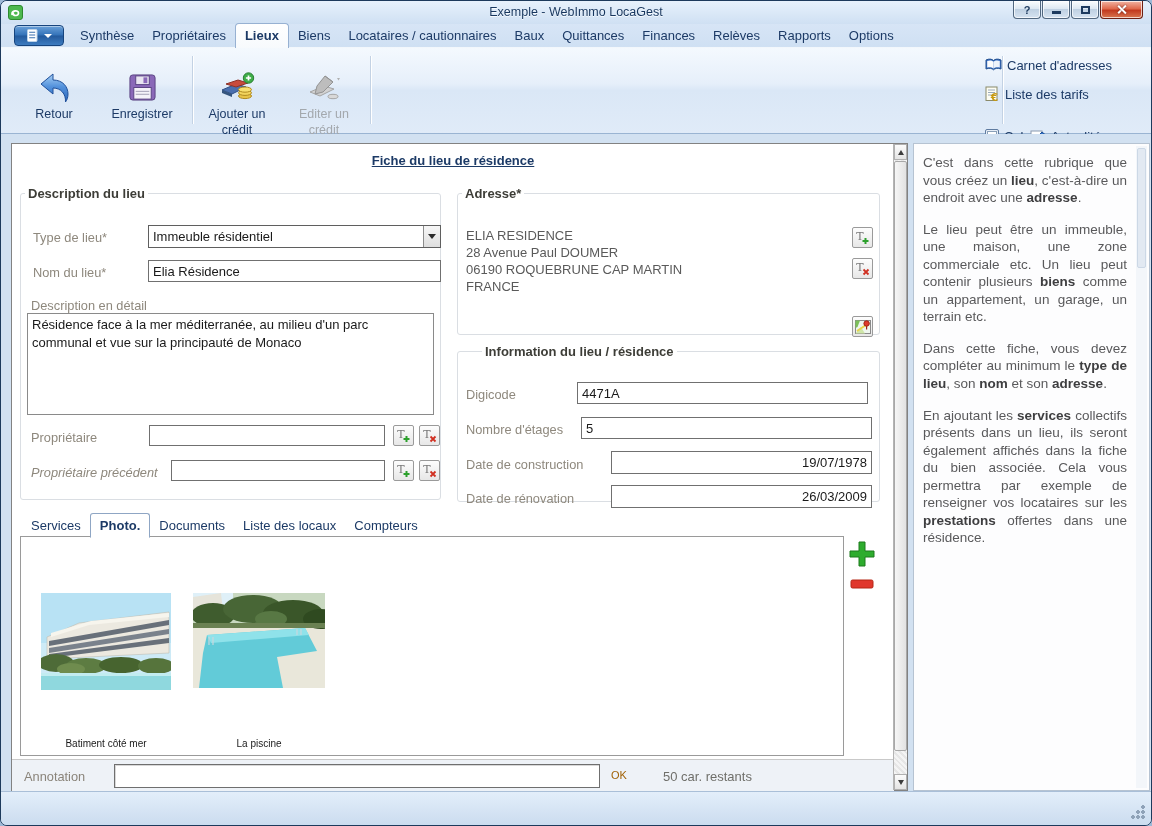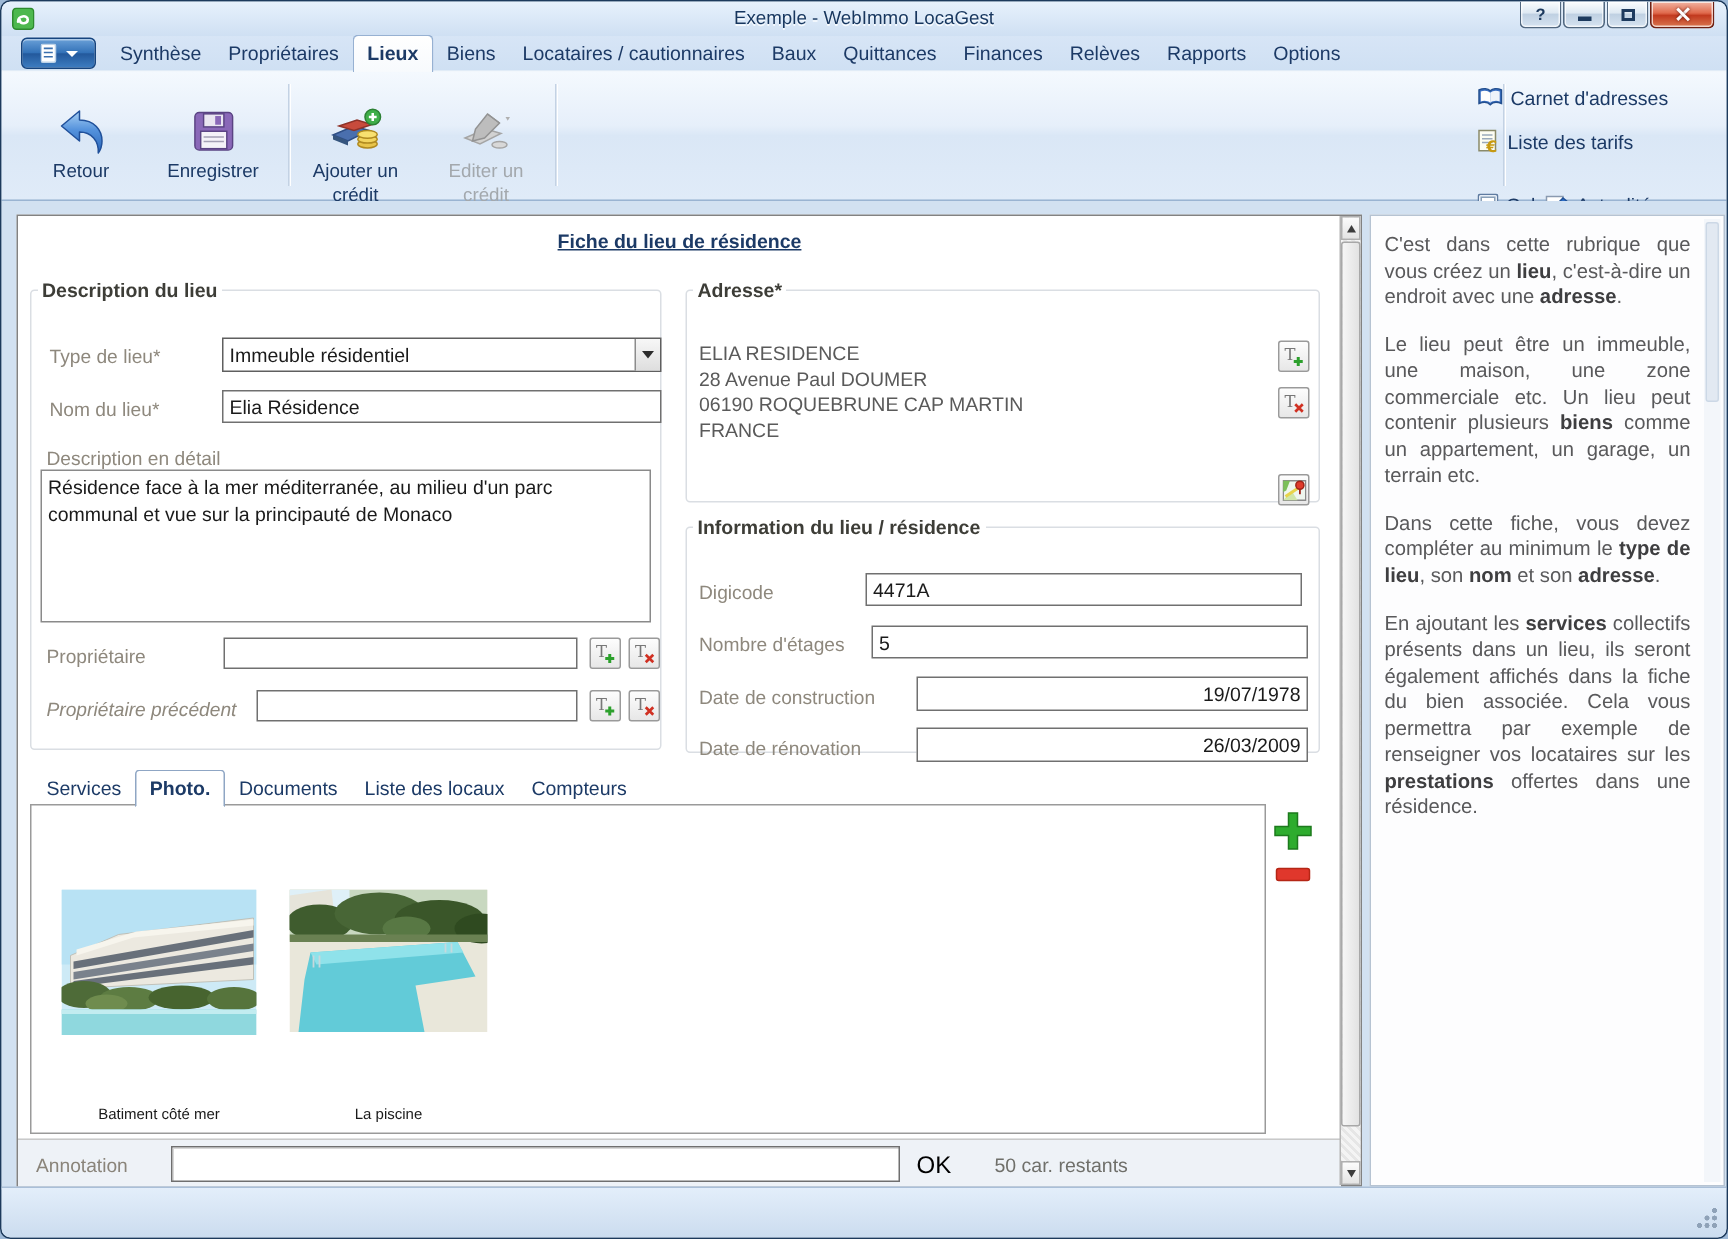--- a/index.html
+++ b/index.html
@@ -67,21 +67,21 @@
 
   .form-title { position:absolute; left:0; top:9px; width:882px; text-align:center; font-size:13px;
     font-weight:bold; color:#1c3a66; text-decoration:underline; }
 
   fieldset { position:absolute; border:1px solid #dadee3; border-radius:3px; background:#fff; }
   legend { font-size:13px; font-weight:bold; color:#3d3d37; padding:0 3px; margin-left:4px; }
   .flabel { position:absolute; font-size:12.8px; color:#8e887d; white-space:nowrap; }
 
   .fs-desc { left:8px; top:42px; width:421px; height:314px; }
   .fs-addr { left:445px; top:42px; width:423px; height:149px; }
-  .fs-info { left:445px; top:200px; width:423px; height:158px; }
+  .fs-info { left:445px; top:200px; width:423px; height:158px;padding-left:20px; }
 
   .tinput { position:absolute; border:1px solid #707070; background:#fff; font-size:13px; color:#1a1a1a;
     font-family:"Liberation Sans","DejaVu Sans",sans-serif; padding:0 4px; }
   .tinput.right { text-align:right; }
 
   .dropdown { position:absolute; left:127px; top:24px; width:293px; height:23px; border:1px solid #5f5f5f;
     background:#fff; display:flex; align-items:center; cursor:default; }
   .dropdown .dval { flex:1; font-size:13px; color:#1a1a1a; padding-left:4px; }
   .dd-arrow { width:17px; height:100%; border-left:1px solid #8c8c8c;
     background:linear-gradient(#f7f7f7,#dedede); display:flex; align-items:center; justify-content:center; }
@@ -112,21 +112,21 @@
   .add-photo { position:absolute; left:836px; top:396px; width:28px; height:28px; cursor:default; }
   .remove-photo { position:absolute; left:838px; top:432px; width:24px; height:12px; cursor:default; }
 
   
   .annot-bar { position:absolute; left:0; top:615px; width:882px; height:32px; background:#eef2f7;
     border-top:1px solid #c9c9c9; }
   .annot-label { position:absolute; left:12px; top:9px; font-size:12.8px; color:#8a847a; }
   .annot-input { position:absolute; left:102px; top:4px; width:486px; height:24px; border:1px solid #6f6f6f;
     box-shadow:inset 1px 1px 0 #d8d8d8; font-size:13px; padding:0 4px;
     font-family:"Liberation Sans","DejaVu Sans",sans-serif; }
-  .annot-ok { position:absolute; left:599px; top:9px; font-size:16px; color:#000000; cursor:default; }
+  .annot-ok { position:absolute; left:599px; top:9px; font-size:11px; color:#a16207; cursor:default; }
   .annot-remaining { position:absolute; left:651px; top:9px; font-size:13px; color:#6f6f6a; }
 
   
   .vscroll { position:absolute; right:0; top:0; width:14px; height:646px; border-left:1px solid #b4b4b4;
     background:repeating-linear-gradient(45deg,#f4f4f4 0 2px,#e6e6e6 2px 4px); }
   .sc-btn { position:absolute; left:0; width:13px; height:16px; background:linear-gradient(#fcfcfc,#e4e4e4);
     border:1px solid #b0b0b0; display:flex; align-items:center; justify-content:center; cursor:default; }
   .sc-up { top:0; } .sc-down { bottom:0; }
   .tri-up { width:0; height:0; border-left:3.5px solid transparent; border-right:3.5px solid transparent;
     border-bottom:5px solid #3c3c3c; }

